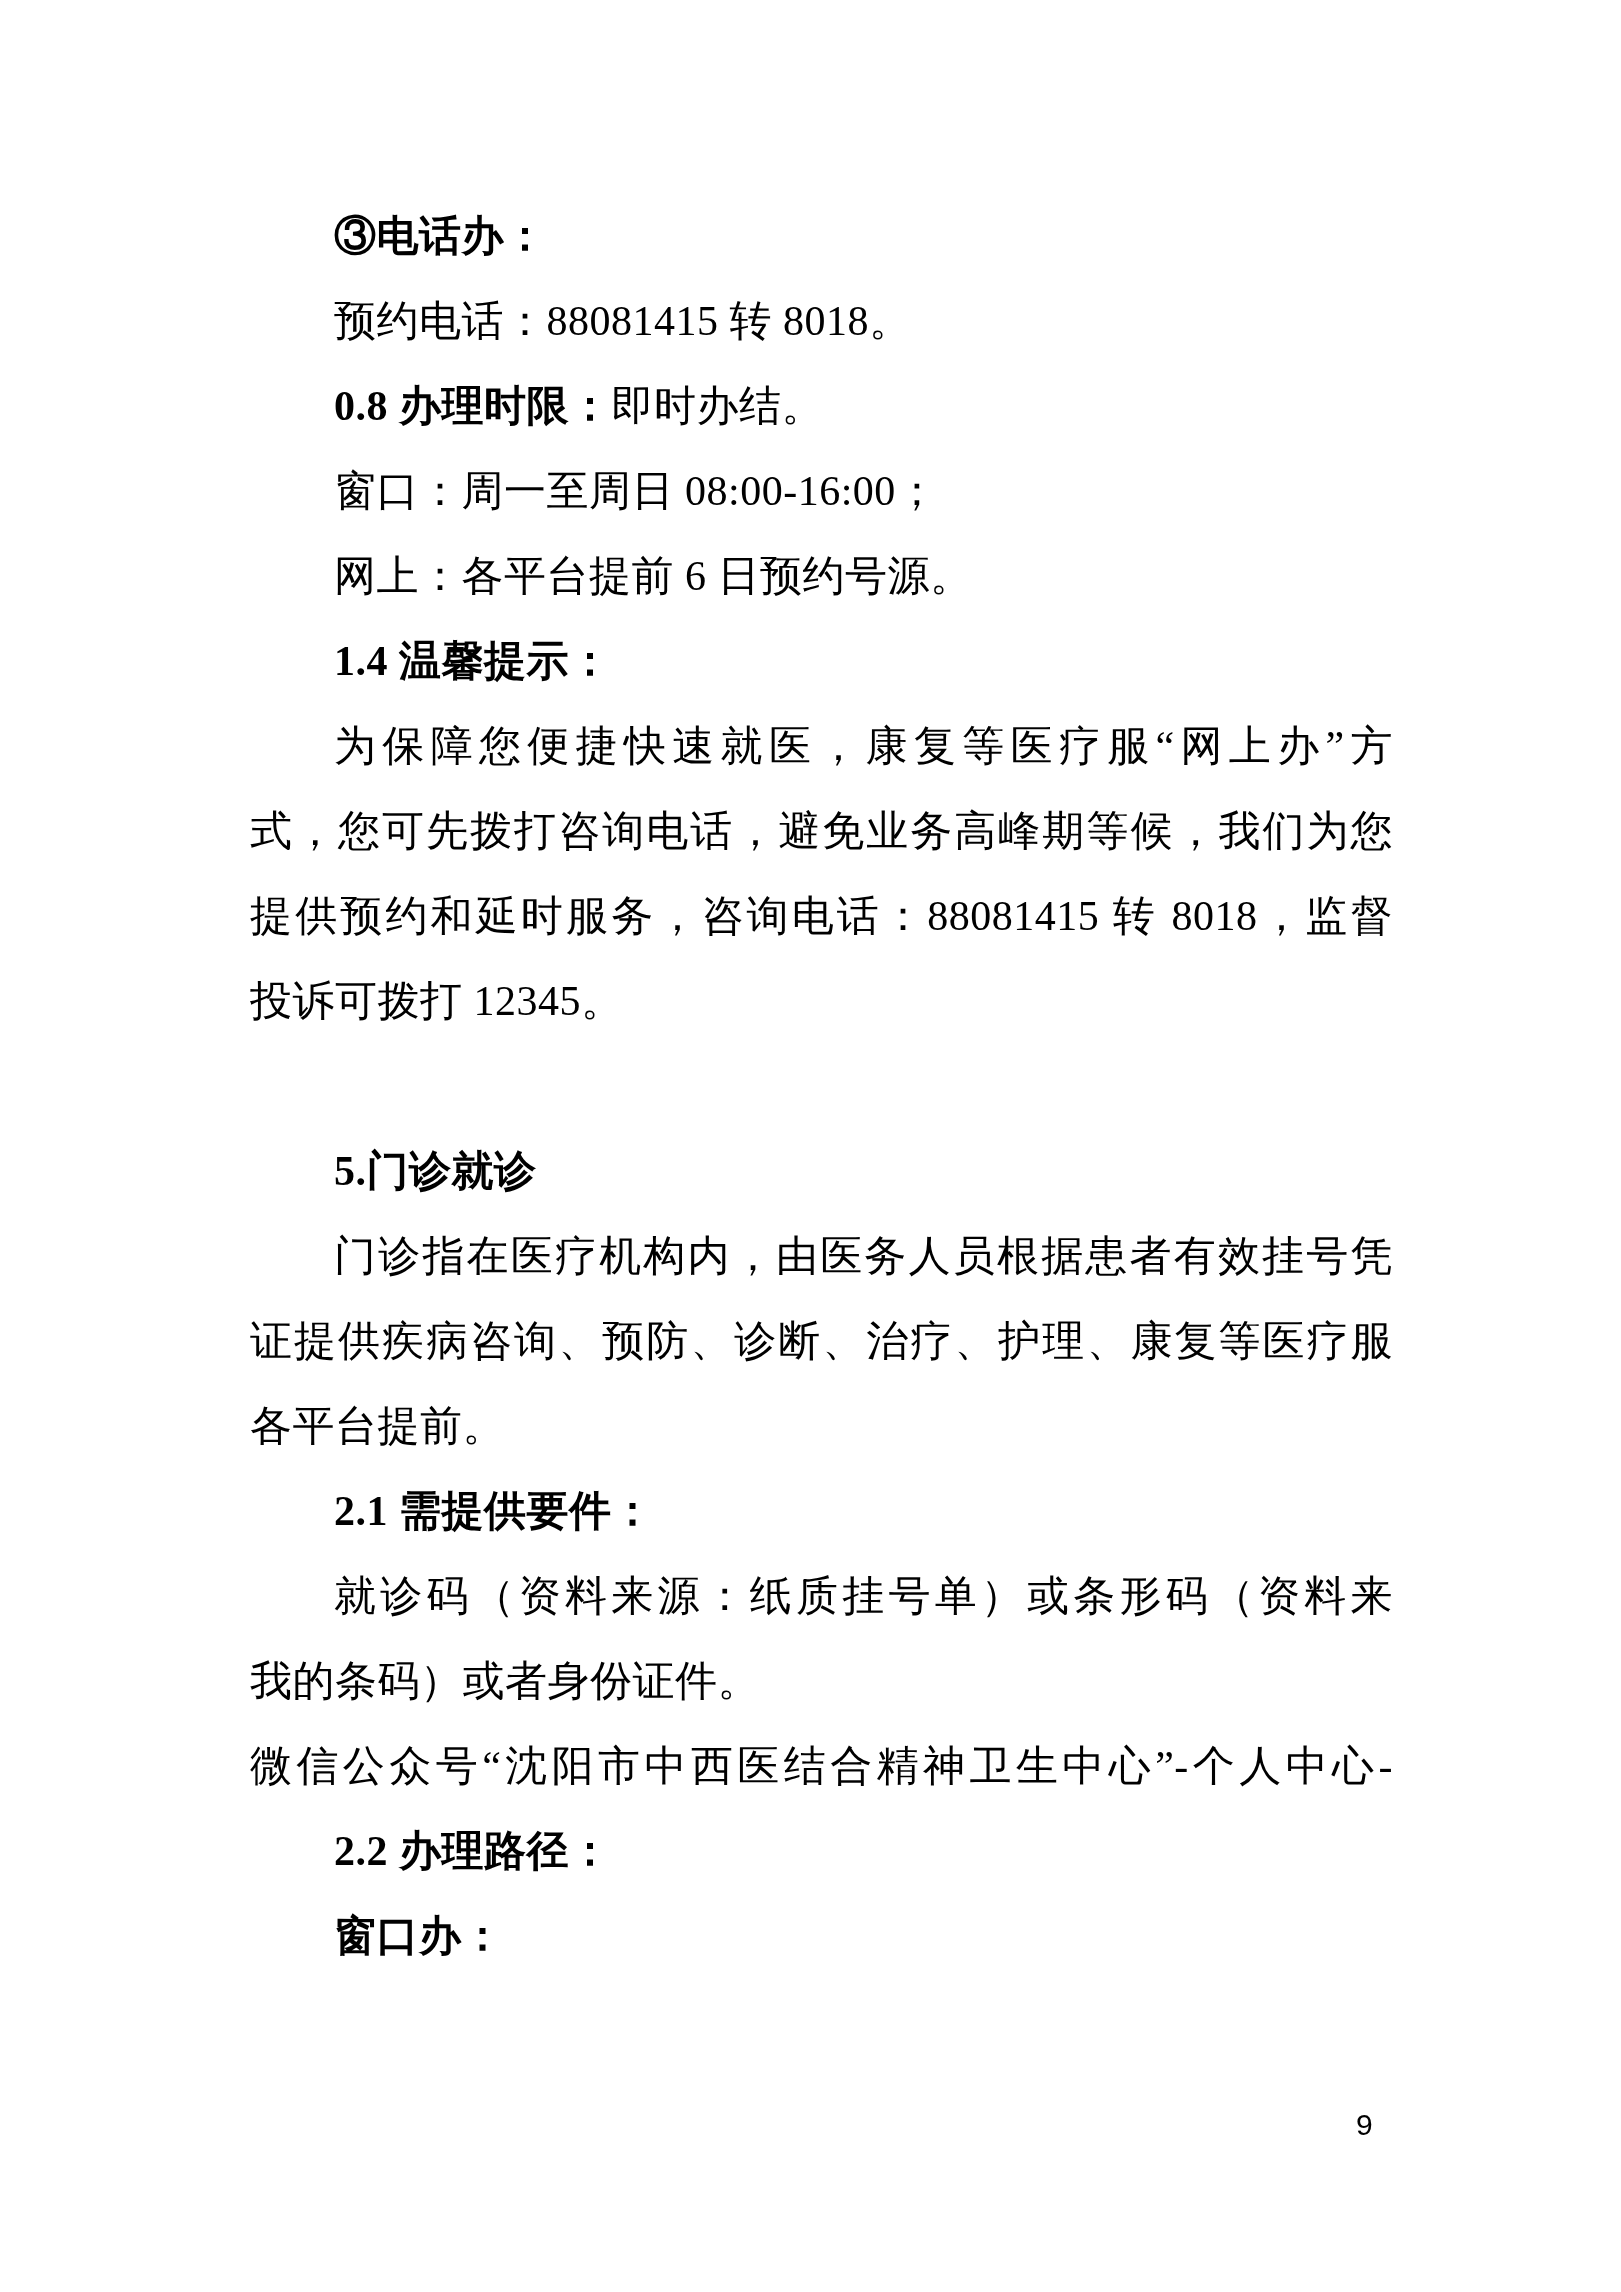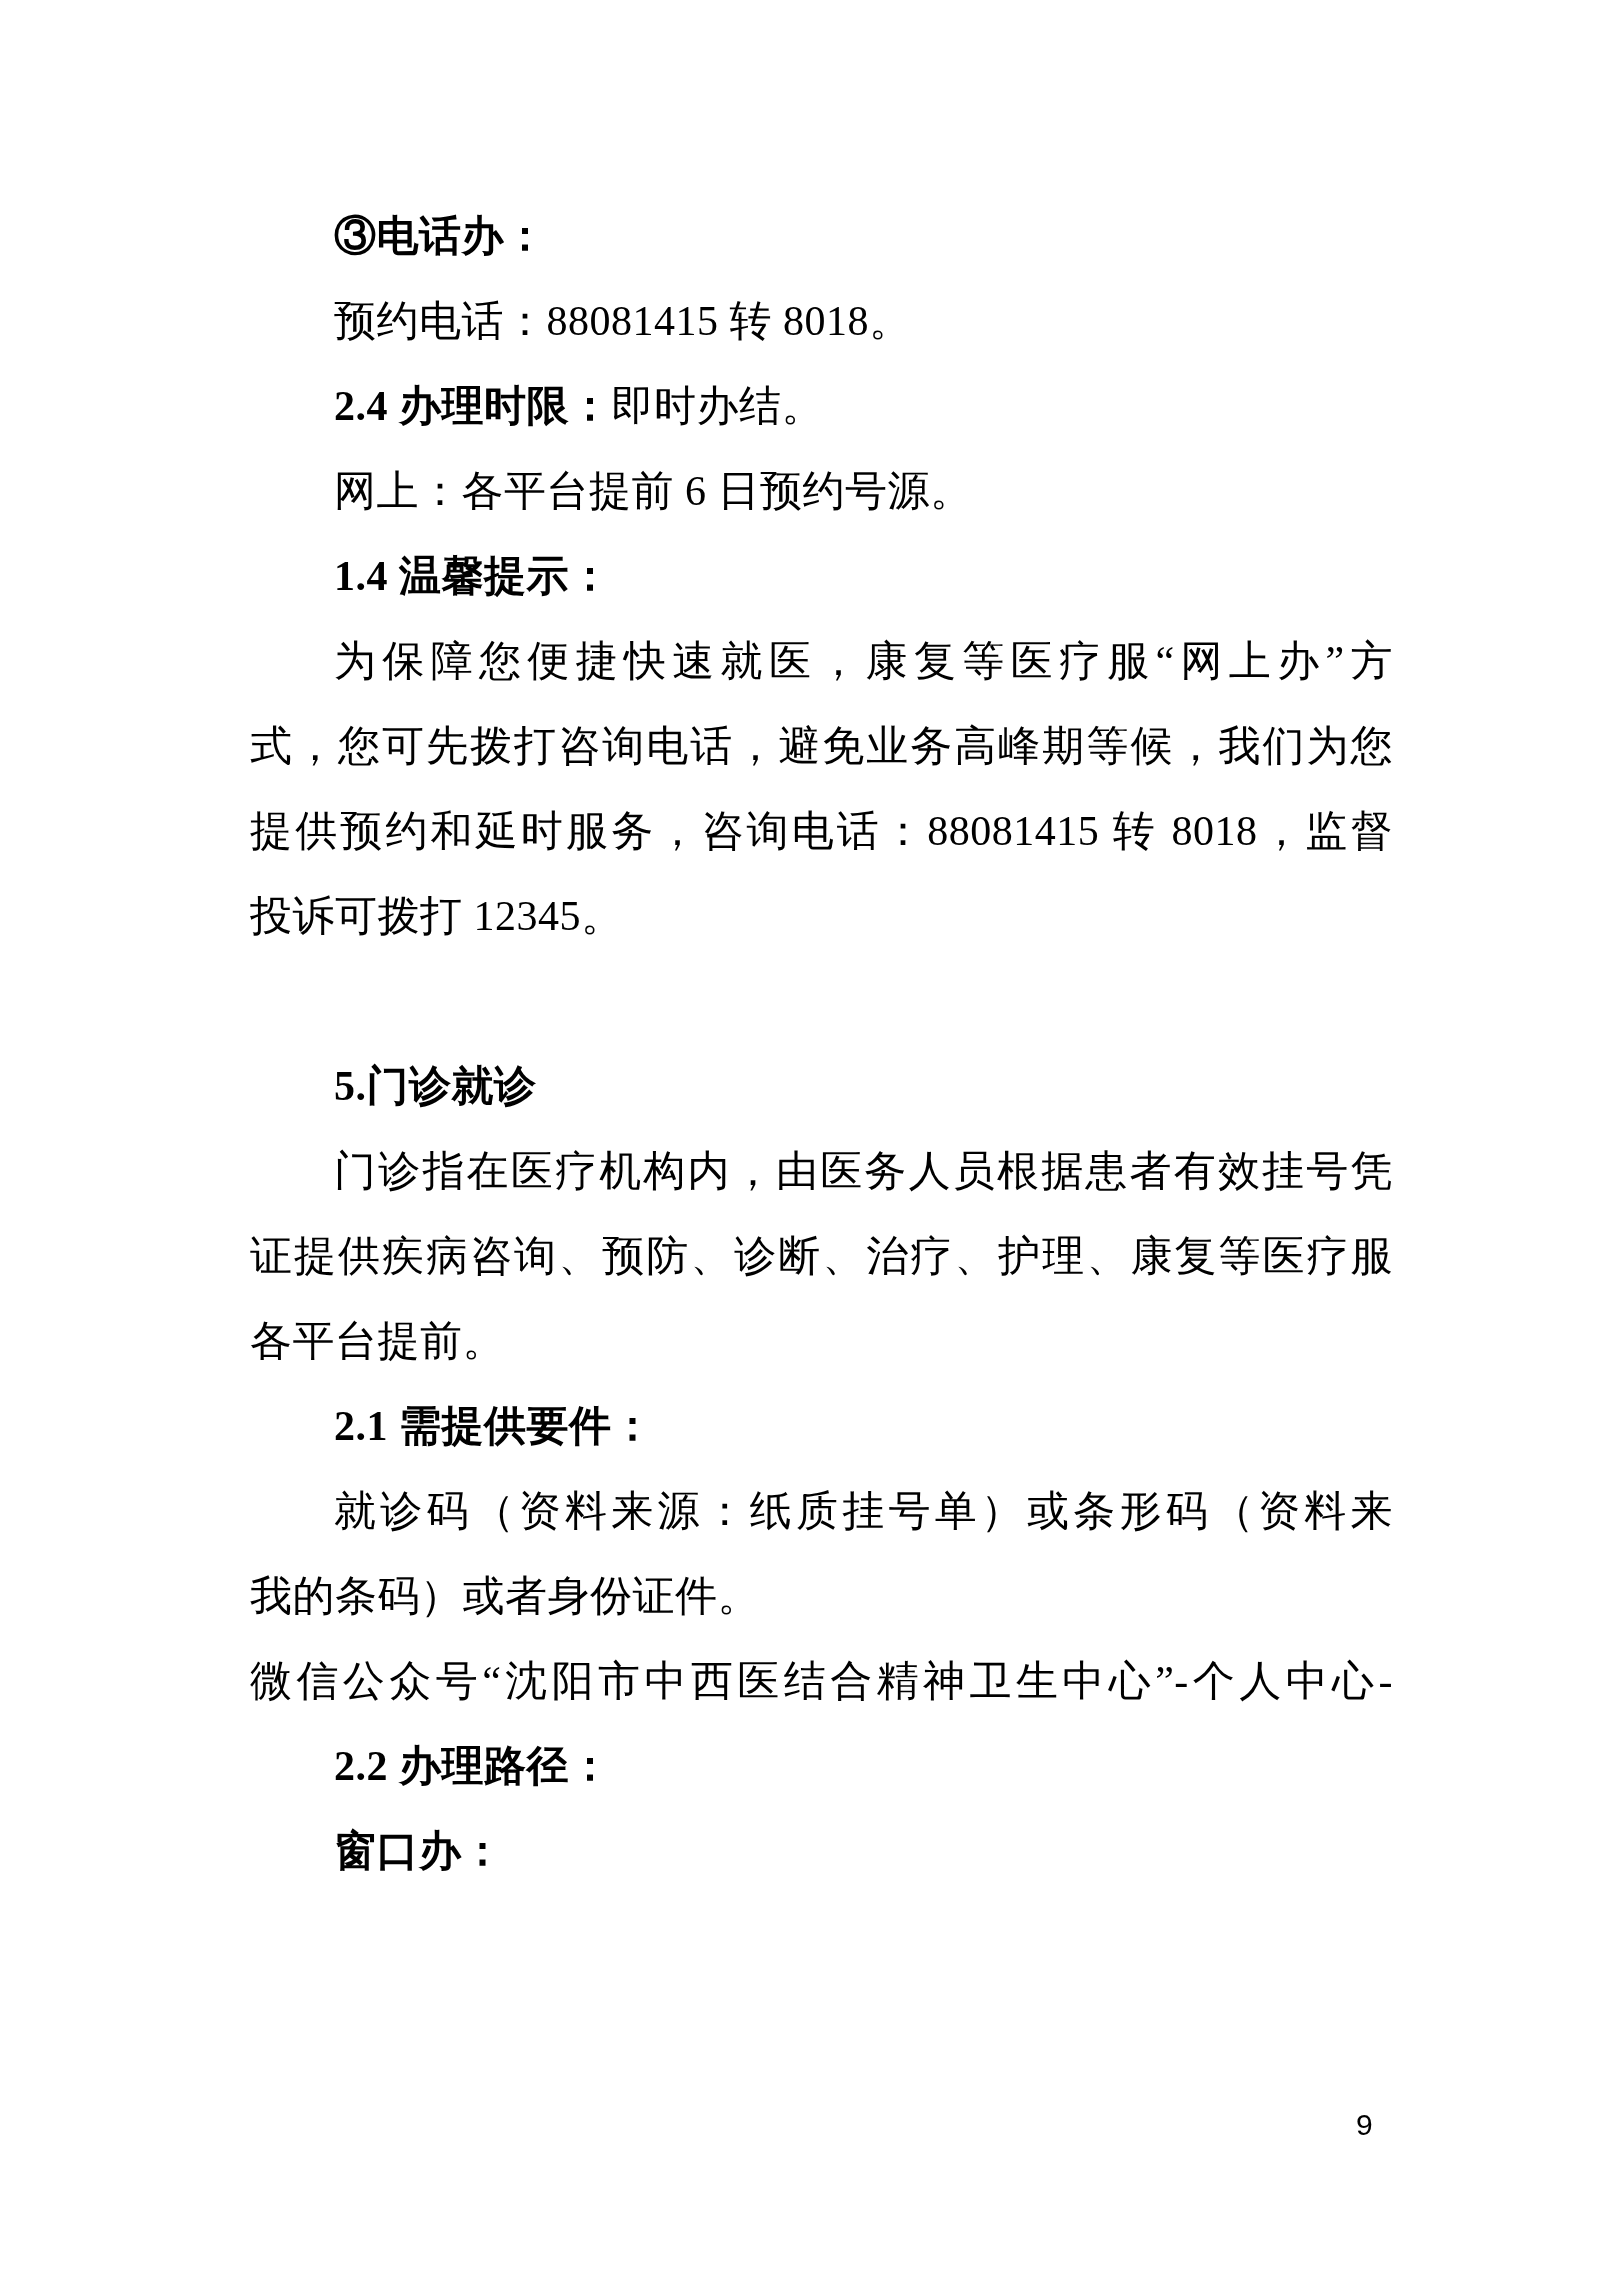--- a/index.html
+++ b/index.html
@@ -54,21 +54,22 @@
     color: #000000;
   }
 </style>
 </head>
 <body>
 
 <div class="page">
   <div class="content">
       <div class="line indent"><span class="bold">③电话办：</span></div>
       <div class="line indent"><span>预约电话：88081415 转 8018。</span></div>
-      <div class="line indent"><span class="bold">2.4 办理时限：</span><span>即时办结。</span></div>
+      <div class="line indent"><span class="bold">0.8 办理时限：</span><span>即时办结。</span></div>
+      <div class="line indent"><span>窗口：周一至周日 08:00-16:00；</span></div>
       <div class="line indent"><span>网上：各平台提前 6 日预约号源。</span></div>
       <div class="line indent"><span class="bold">1.4 温馨提示：</span></div>
       <div class="line indent justify"><span>为保障您便捷快速就医，康复等医疗服“网上办”方</span></div>
       <div class="line justify"><span>式，您可先拨打咨询电话，避免业务高峰期等候，我们为您</span></div>
       <div class="line justify"><span>提供预约和延时服务，咨询电话：88081415 转 8018，监督</span></div>
       <div class="line"><span>投诉可拨打 12345。</span></div>
       <div class="line spacer"></div>
       <div class="line indent"><span class="bold">5.门诊就诊</span></div>
       <div class="line indent justify"><span>门诊指在医疗机构内，由医务人员根据患者有效挂号凭</span></div>
       <div class="line justify"><span>证提供疾病咨询、预防、诊断、治疗、护理、康复等医疗服</span></div>

